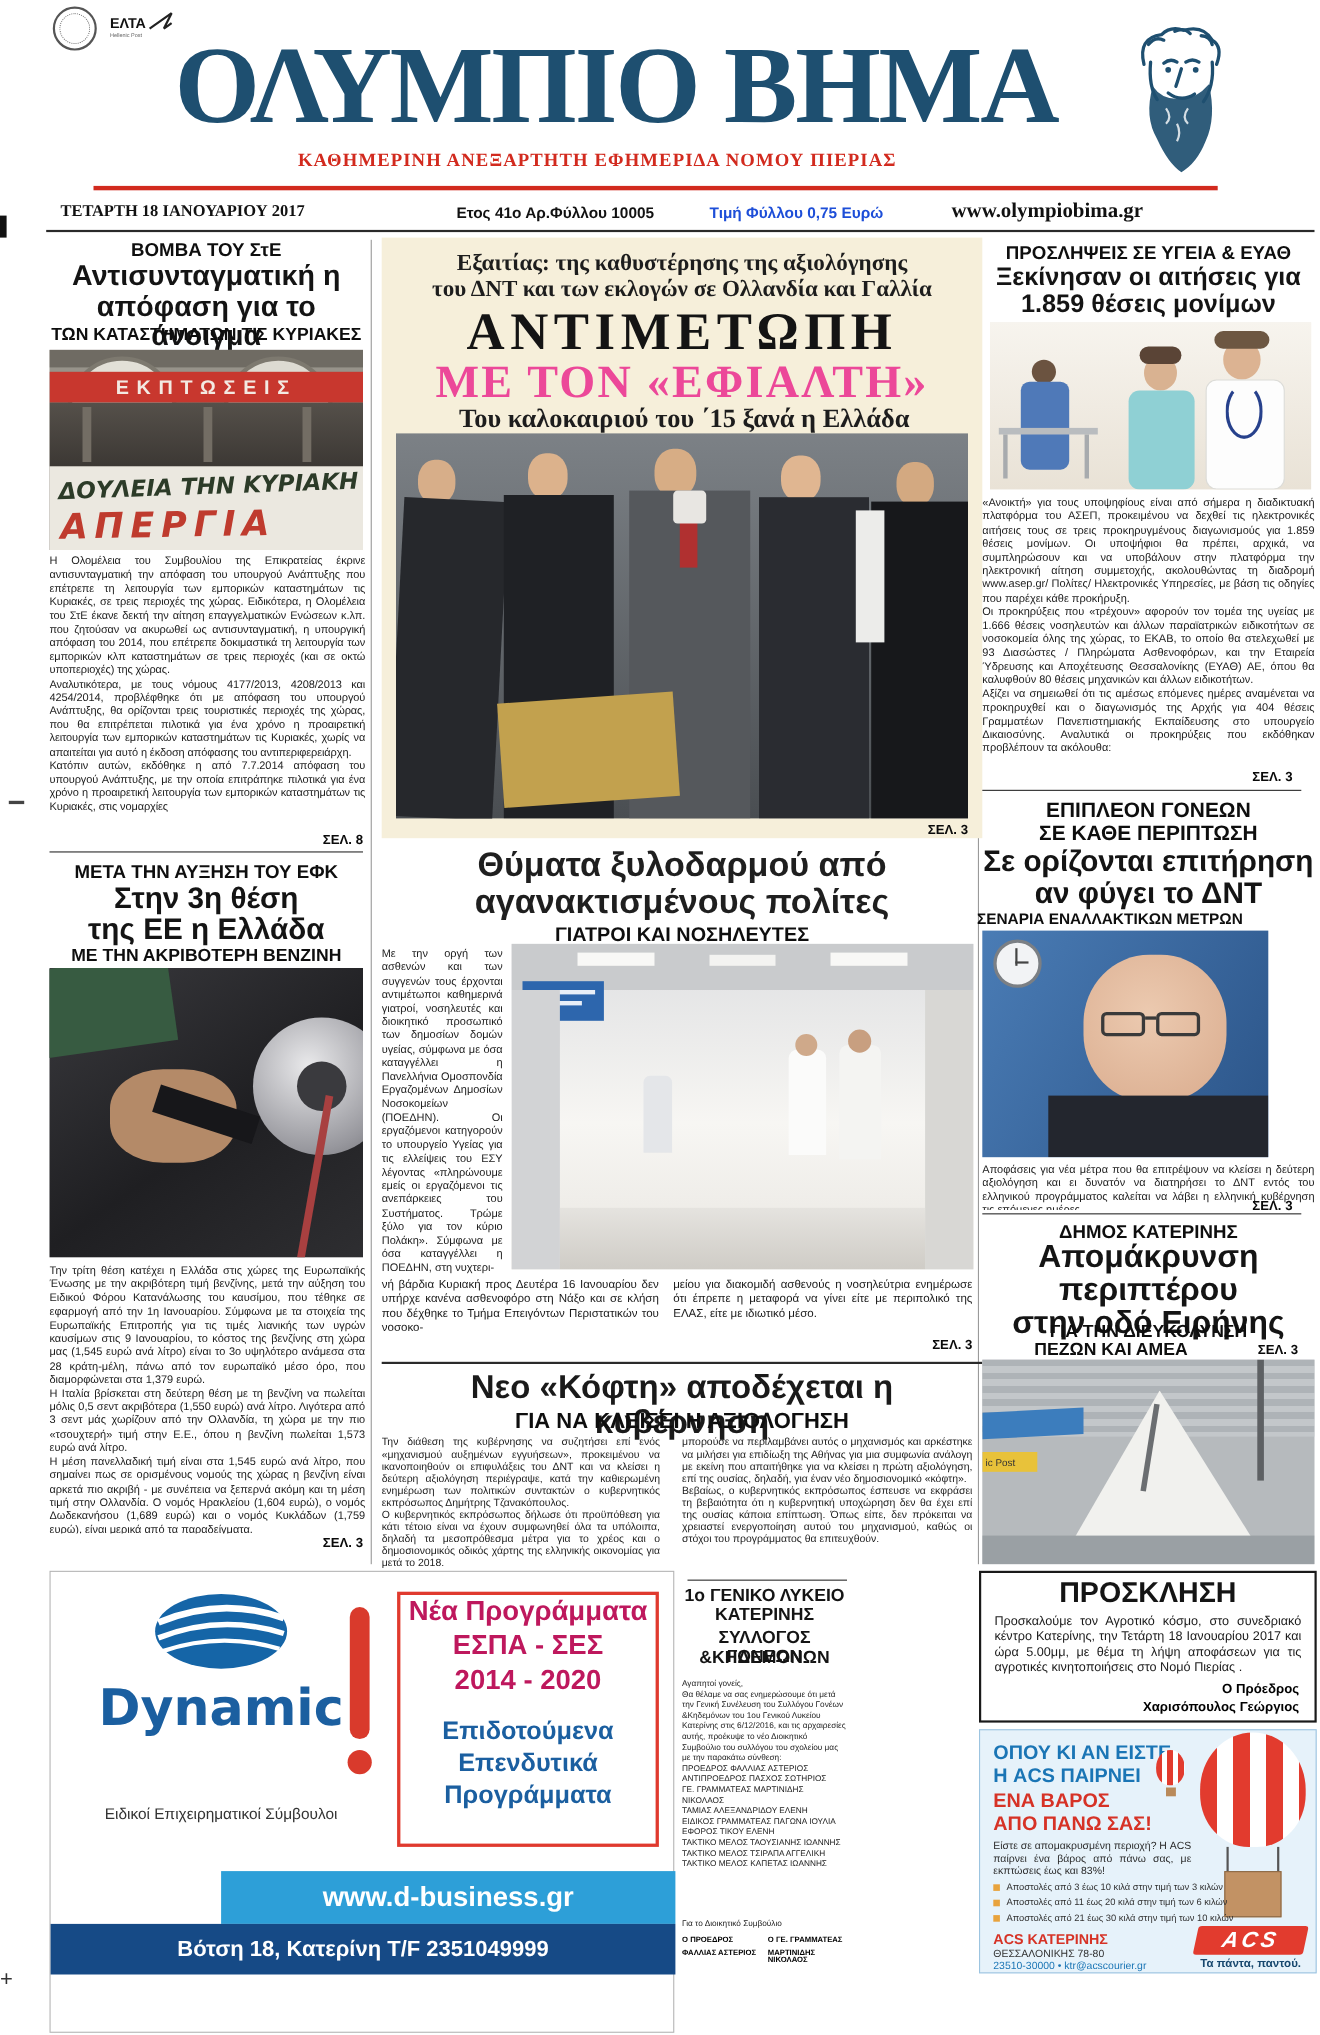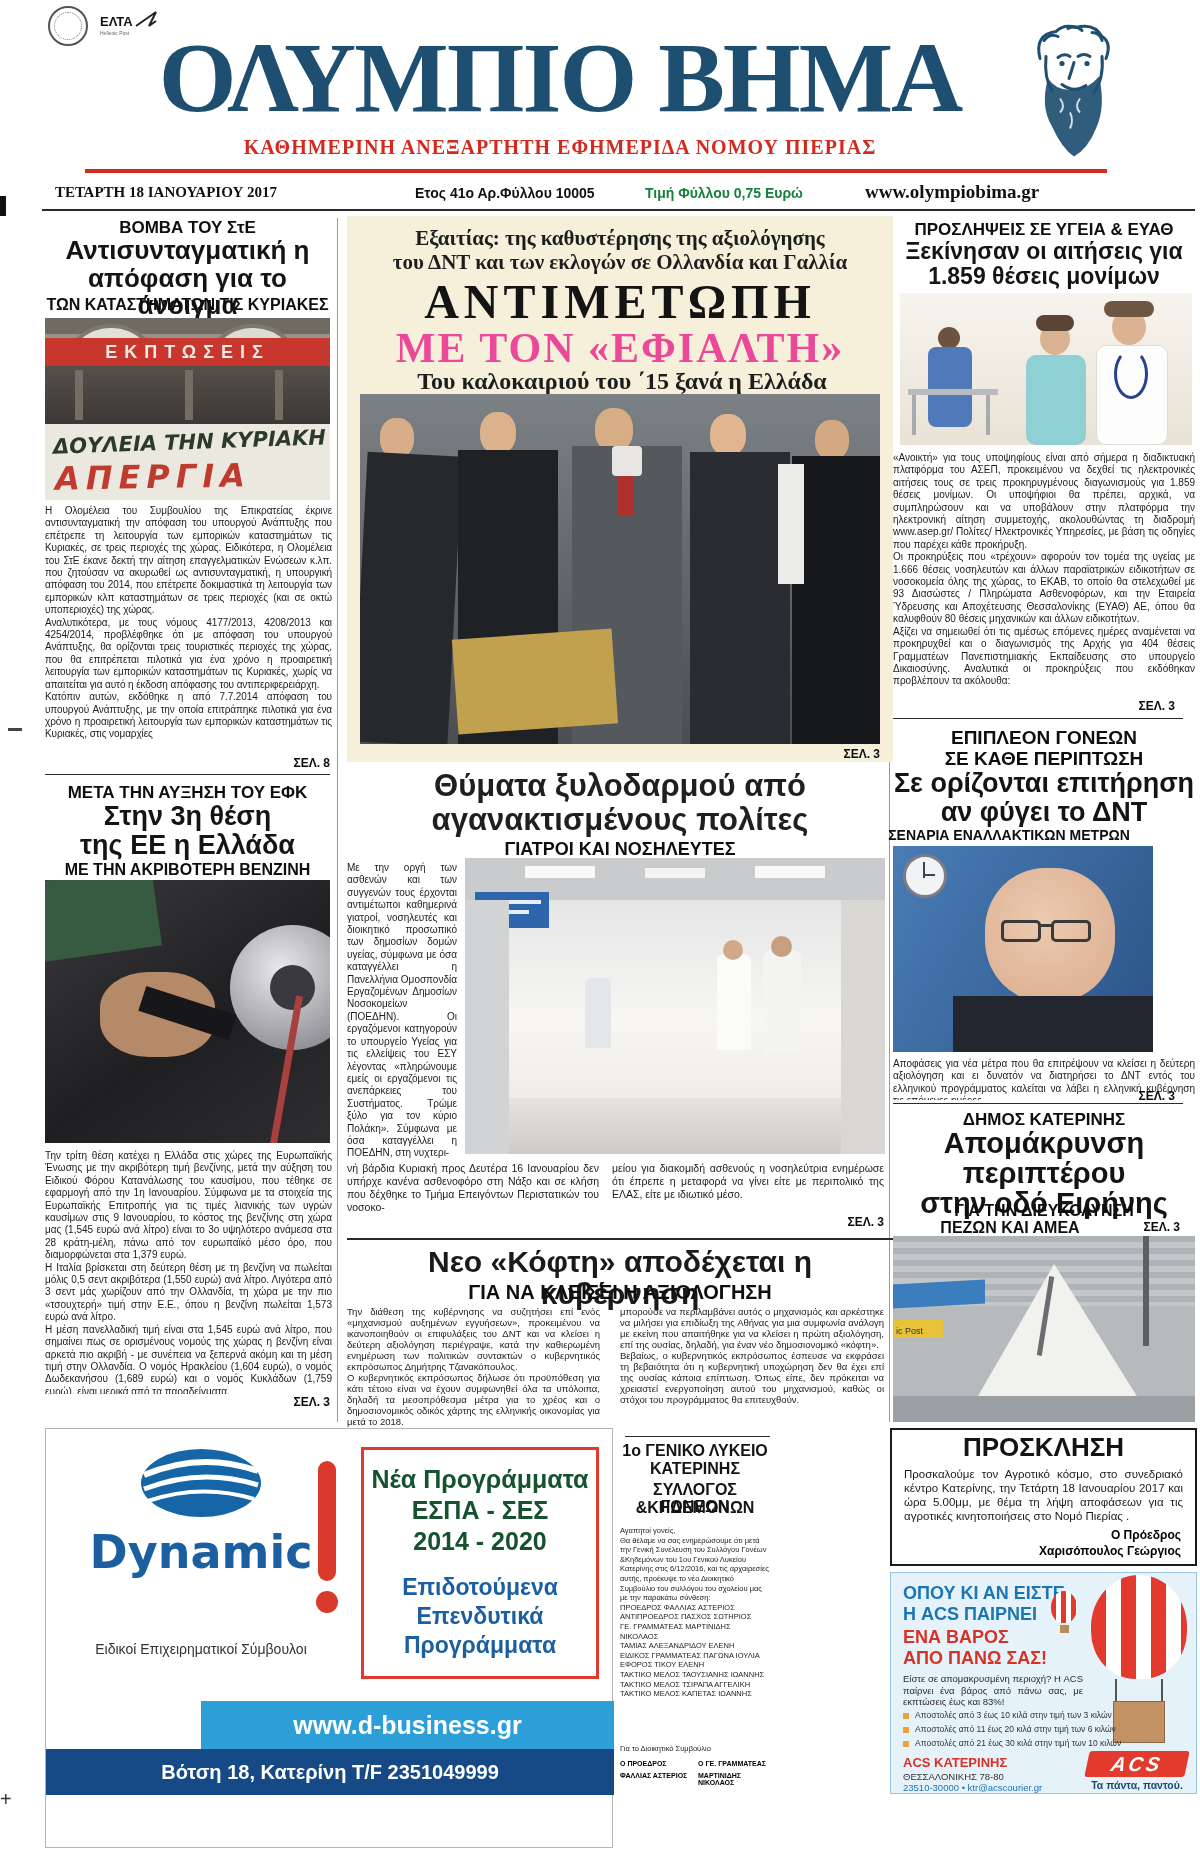--- a/index.html
+++ b/index.html
@@ -51,27 +51,27 @@
         <path d="M52 42 q-3 10 -5 16"></path>
         <path d="M40 64 q12 9 24 1"></path>
       </g>
       <circle cx="40" cy="43" r="2.6" fill="#1e4f70"></circle>
       <circle cx="65" cy="43" r="2.6" fill="#1e4f70"></circle>
       <path d="M26 58 q-8 28 4 48 q10 22 22 30 q14 -8 22 -28 q10 -22 3 -52 q-12 14 -26 13 q-16 2 -25 -11 z" fill="#1e4f70" opacity="0.92"></path>
       <path d="M38 78 q6 8 0 14 M58 78 q-6 8 0 14 M48 92 q4 8 0 16" stroke="#fff" stroke-width="2" fill="none" opacity="0.8"></path>
     </svg>
   </div>
 
-  <div class="abs serif b ctr" style="left:110px;top:136px;width:900px;font-size:20px;color:#d22a1e;letter-spacing:1px">ΚΑΘΗΜΕΡΙΝΗ ΑΝΕΞΑΡΤΗΤΗ ΕΦΗΜΕΡΙΔΑ ΝΟΜΟΥ ΠΙΕΡΙΑΣ</div>
+  <div class="abs serif b ctr" style="left:93px;top:136px;width:900px;font-size:17px;color:#d22a1e;letter-spacing:1px">ΚΑΘΗΜΕΡΙΝΗ ΑΝΕΞΑΡΤΗΤΗ ΕΦΗΜΕΡΙΔΑ ΝΟΜΟΥ ΠΙΕΡΙΑΣ</div>
 
   <div class="abs" style="left:85px;top:169px;width:1022px;height:4px;background:#d22a1e"></div>
 
   <div class="abs serif b" style="left:55px;top:184px;font-size:15px;color:#111">ΤΕΤΑΡΤΗ 18 ΙΑΝΟΥΑΡΙΟΥ 2017</div>
   <div class="abs sans b" style="left:415px;top:185px;font-size:14px;color:#111">Ετος 41ο  Αρ.Φύλλου  10005</div>
-  <div class="abs sans b" style="left:645px;top:185px;font-size:14px;color:#15803d">Τιμή Φύλλου 0,75 Ευρώ</div>
+  <div class="abs sans b" style="left:645px;top:185px;font-size:14px;color:#1d4ed8">Τιμή Φύλλου 0,75 Ευρώ</div>
   <div class="abs serif b" style="left:865px;top:181px;font-size:19px;color:#111">www.olympiobima.gr</div>
 
   <div class="abs rule" style="left:42px;top:209px;width:1153px;height:2px"></div>
 
   <div class="abs vrule" style="left:337px;top:218px;width:1px;height:1204px"></div>
   <div class="abs vrule" style="left:889px;top:760px;width:1px;height:662px"></div>
 
   <div class="abs kick" style="left:45px;top:218px;width:285px;font-size:17px">ΒΟΜΒΑ ΤΟΥ ΣτΕ</div>
   <div class="abs hl" style="left:45px;top:237px;width:285px;font-size:26px">Αντισυνταγματική η</div>
   <div class="abs hl" style="left:45px;top:265px;width:285px;font-size:26px">απόφαση για το άνοιγμα</div>
@@ -311,21 +311,21 @@
         <path d="M8 30 Q65 6 122 26" stroke="#fff" stroke-width="6" fill="none"></path>
         <path d="M8 44 Q65 22 122 40" stroke="#fff" stroke-width="5" fill="none"></path>
         <path d="M12 56 Q65 38 118 54" stroke="#fff" stroke-width="4" fill="none"></path>
       </svg>
     </div>
     <div class="b ctr" style="position:absolute;left:0;top:96px;width:310px;font-size:46px;color:#1b5fa0;font-family:'DejaVu Sans',sans-serif">Dynamic</div>
     <div class="ctr" style="position:absolute;left:0;top:212px;width:310px;font-size:14px;color:#333">Ειδικοί Επιχειρηματικοί Σύμβουλοι</div>
     <div style="position:absolute;left:272px;top:32px;width:18px;height:120px;background:#d93a2c;border-radius:9px"></div>
     <div style="position:absolute;left:270px;top:162px;width:22px;height:22px;background:#d93a2c;border-radius:50%"></div>
     <div style="position:absolute;left:315px;top:18px;width:238px;height:232px;border:3px solid #e03a2e">
-      <div class="b ctr" style="margin-top:14px;font-size:25px;line-height:31px;color:#14532d;white-space:pre-line">Νέα Προγράμματα
+      <div class="b ctr" style="font-size:25px;line-height:31px;color:#be185d;white-space:pre-line">Νέα Προγράμματα
 ΕΣΠΑ - ΣΕΣ
 2014 - 2020</div>
       <div class="b ctr" style="margin-top:16px;font-size:23px;line-height:29px;color:#1b5fa0;white-space:pre-line">Επιδοτούμενα
 Επενδυτικά
 Προγράμματα</div>
     </div>
     <div class="b ctr" style="position:absolute;left:155px;top:272px;width:413px;height:48px;background:#2d9fd8">
       <span style="font-size:25px;color:#fff;line-height:48px">www.d-business.gr</span>
     </div>
     <div class="b ctr" style="position:absolute;left:0;top:320px;width:568px;height:46px;background:#164a86">

